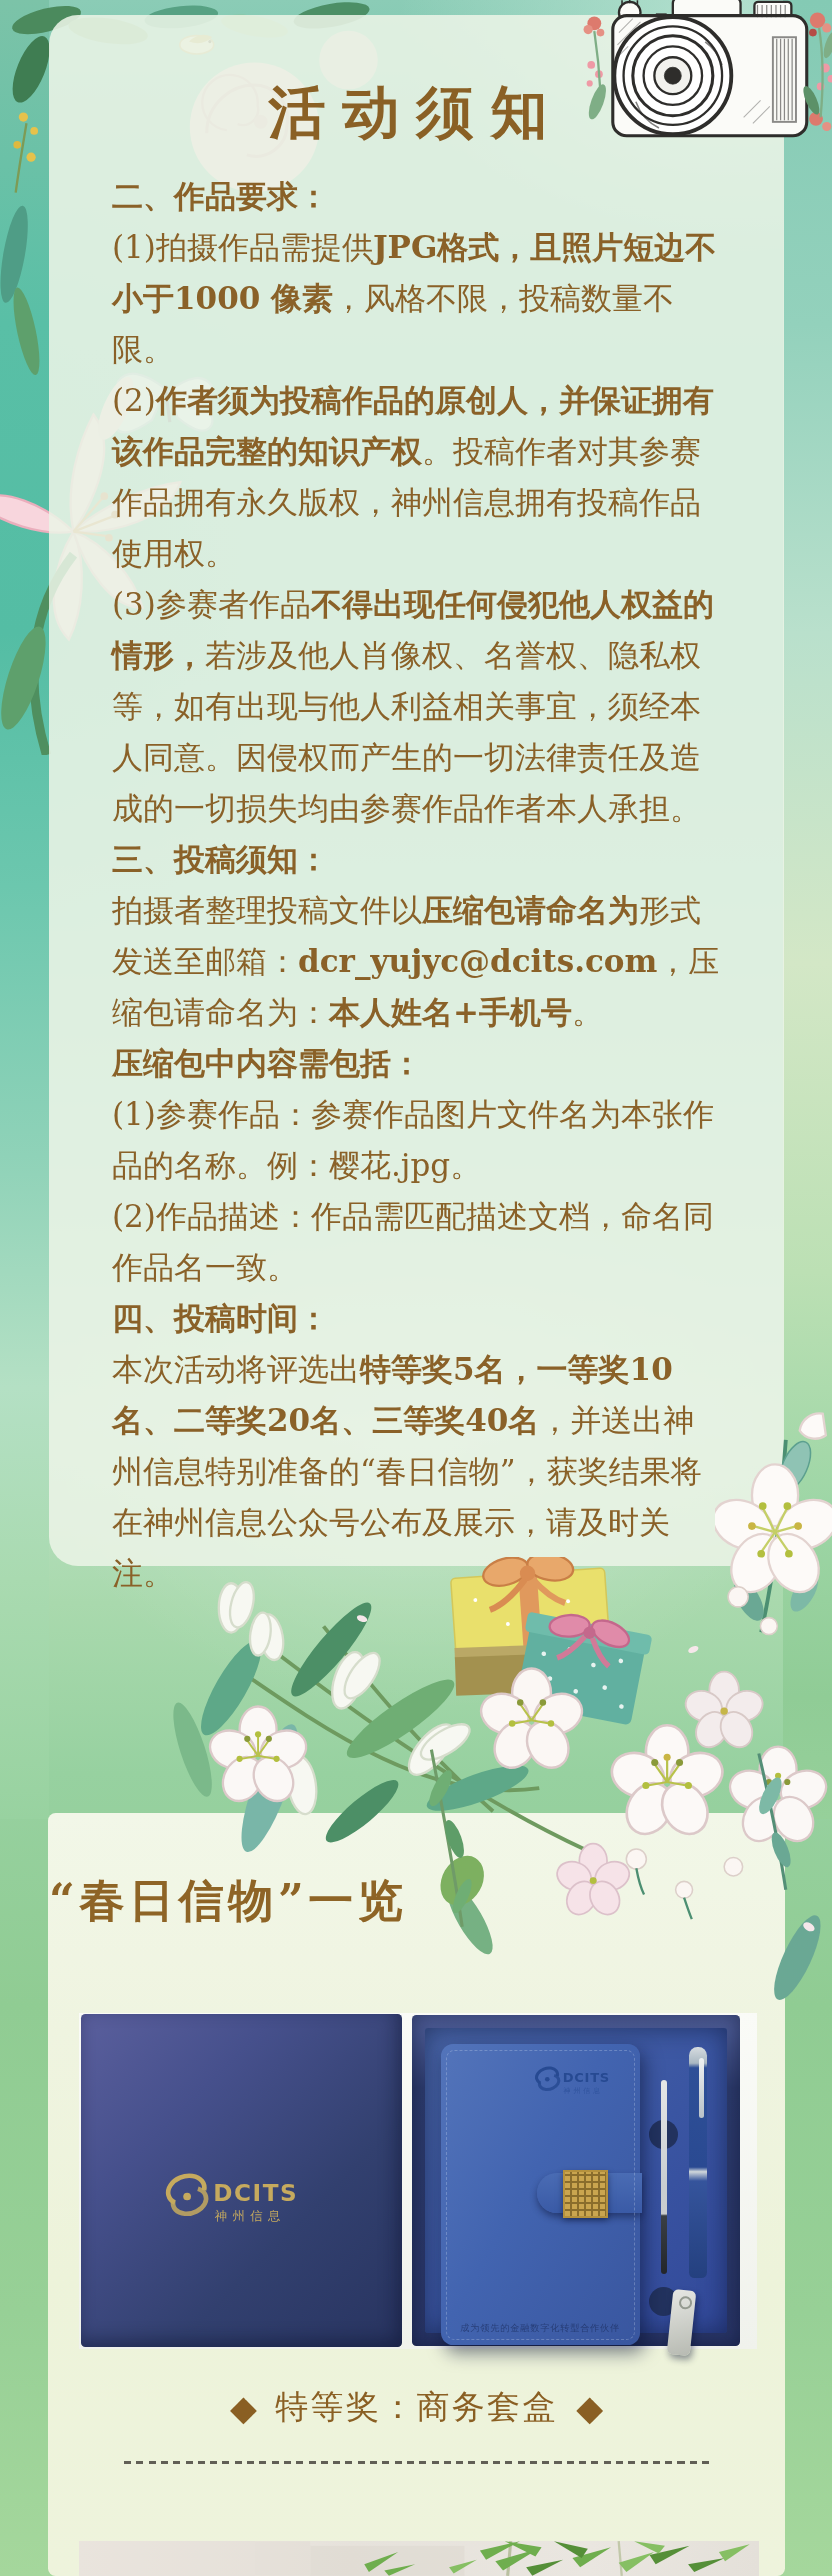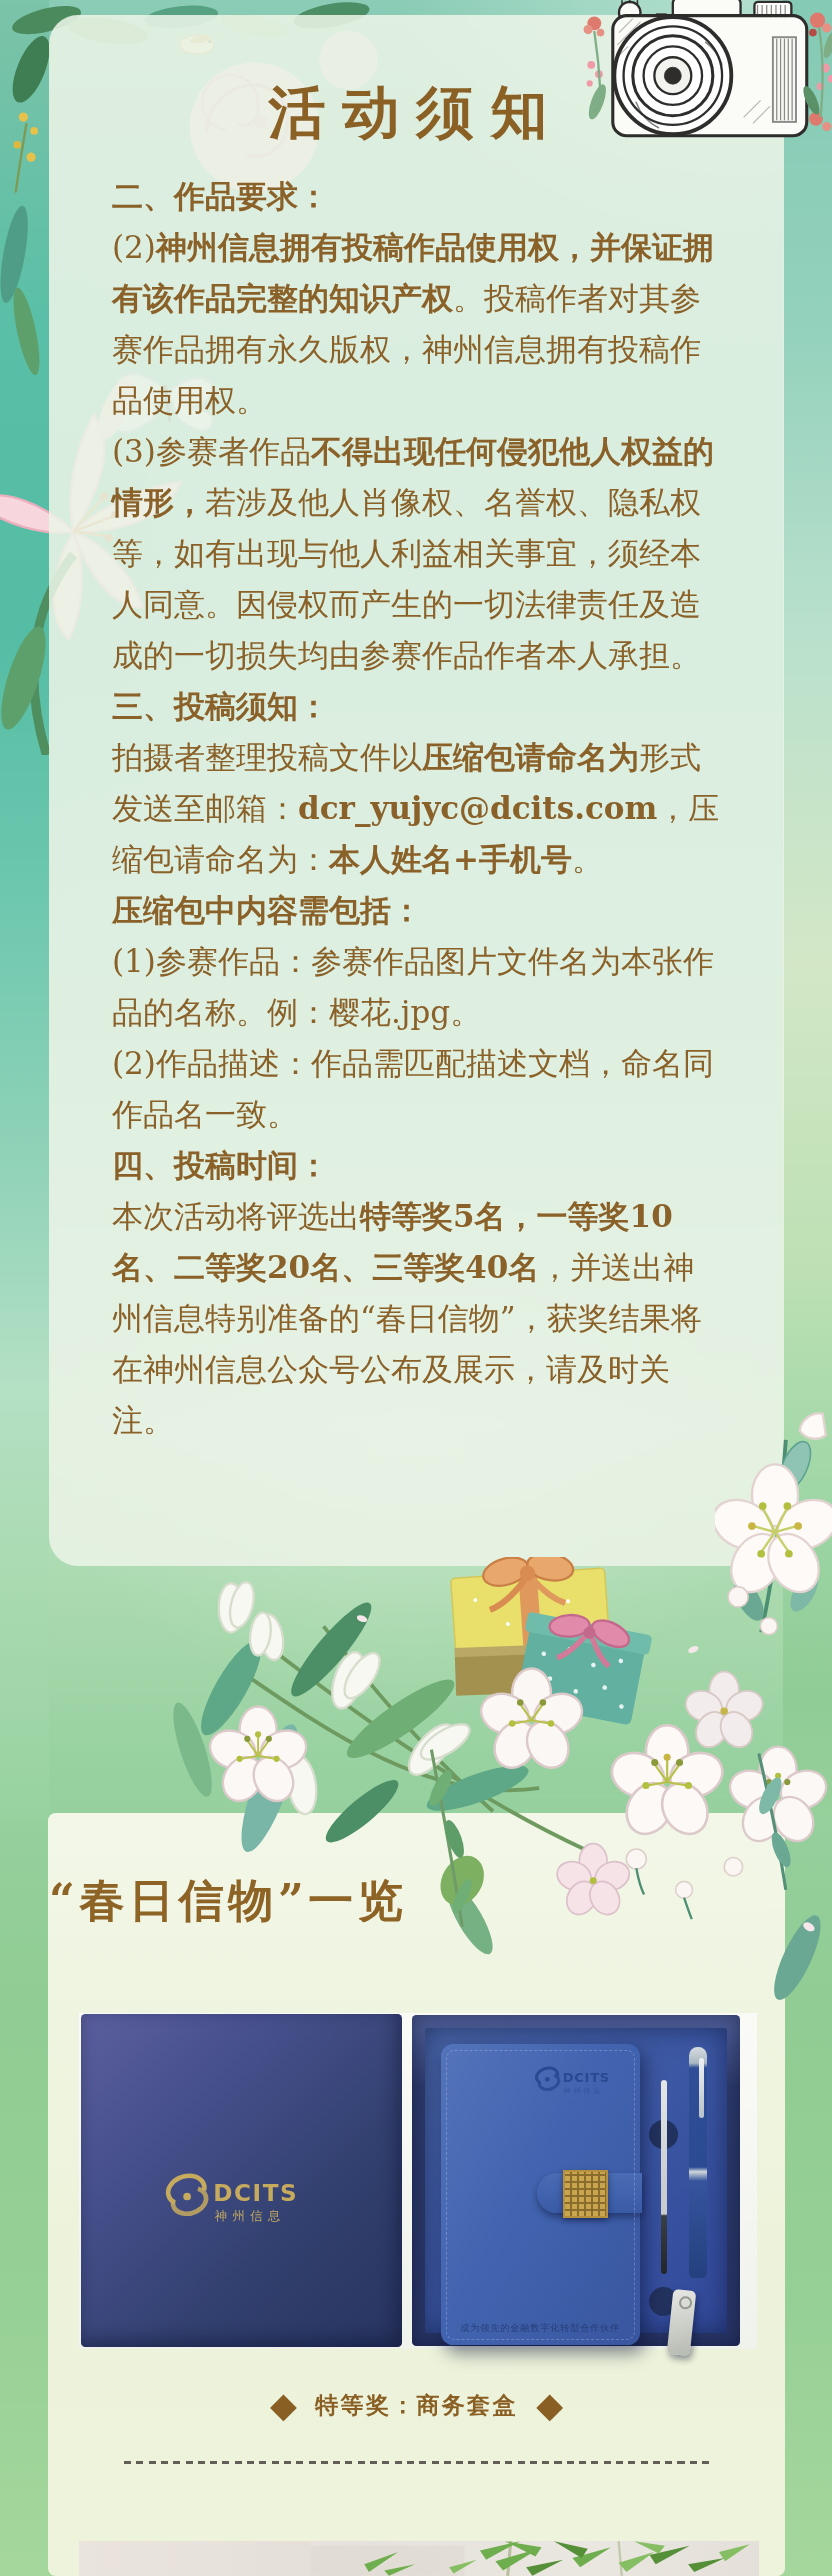--- a/index.html
+++ b/index.html
@@ -66,21 +66,21 @@
     background:linear-gradient(180deg,#eef1f2,#b9c2c9);}
   .usb{position:absolute;left:245px;top:262px;width:23px;height:65px;border-radius:5.4px;
     background:linear-gradient(160deg,#e6e7e3,#b7bab2);transform:rotate(6deg);
     box-shadow:2.3px 3.9px 7.7px rgba(8,16,48,.45);}
   .usb::after{content:"";position:absolute;left:7px;top:6.2px;width:9.2px;height:9.2px;border-radius:50%;
     border:2.3px solid #949a90;}
   
   .award{position:absolute;left:49px;top:2385px;width:735px;z-index:3;display:flex;align-items:center;
     justify-content:center;gap:18.5px;color:#8a5f23;}
   .award .diamond{font-family:"DejaVu Sans",sans-serif;font-size:35px;}
-  .award .label{font-size:23px;font-weight:700;letter-spacing:2.3px;}
+  .award .label{font-size:33px;font-weight:400;letter-spacing:2.3px;}
   .divider{position:absolute;left:124px;top:2461px;width:590px;height:3.1px;z-index:3;
     background:repeating-linear-gradient(90deg,#615f55 0 7px,transparent 7px 12.3px);}
   .photo2{position:absolute;left:79px;top:2541px;width:680px;height:35px;z-index:3;
     background:linear-gradient(90deg,#efeae4,#e6e2db 40%,#eae6e0 75%,#e4e0d9);}
 </style>
 </head>
 <body>
 
 <div class="stage">
   <div class="strip-left"></div>
@@ -142,21 +142,22 @@
         <path d="M60 980 C30 880 40 790 95 720" stroke="#4f8f5f" stroke-width="12" fill="none"></path>
         <ellipse cx="30" cy="880" rx="20" ry="70" fill="#5ea06c" transform="rotate(18 30 880)"></ellipse>
       </g>
     </g>
   </svg>
 
   <div class="notice-card">
     <div class="page-title">活动须知</div>
     <div class="notice-body">
         <p><span class="b">二、作品要求：</span></p>
-        <p><span>(2)</span><span class="b">神州信息拥有投稿作品使用权，并保证拥有该作品完整的知识产权</span><span>。投稿作者对其参赛作品拥有永久版权，神州信息拥有投稿作品使用权。</span></p>
+        <p><span>(1)拍摄作品需提供</span><span class="b">JPG格式，且照片短边不小于1000 像素</span><span>，风格不限，投稿数量不限。</span></p>
+        <p><span>(2)</span><span class="b">作者须为投稿作品的原创人，并保证拥有该作品完整的知识产权</span><span>。投稿作者对其参赛作品拥有永久版权，神州信息拥有投稿作品使用权。</span></p>
         <p><span>(3)参赛者作品</span><span class="b">不得出现任何侵犯他人权益的情形，</span><span>若涉及他人肖像权、名誉权、隐私权等，如有出现与他人利益相关事宜，须经本人同意。因侵权而产生的一切法律责任及造成的一切损失均由参赛作品作者本人承担。</span></p>
         <p><span class="b">三、投稿须知：</span></p>
         <p><span>拍摄者整理投稿文件以</span><span class="b">压缩包请命名为</span><span>形式发送至邮箱：</span><span class="b">dcr_yujyc@dcits.com</span><span>，压缩包请命名为：</span><span class="b">本人姓名+手机号</span><span>。</span></p>
         <p><span class="b">压缩包中内容需包括：</span></p>
         <p><span>(1)参赛作品：参赛作品图片文件名为本张作品的名称。例：樱花.jpg。</span></p>
         <p><span>(2)作品描述：作品需匹配描述文档，命名同作品名一致。</span></p>
         <p><span class="b">四、投稿时间：</span></p>
         <p><span>本次活动将评选出</span><span class="b">特等奖5名，一等奖10名、二等奖20名、三等奖40名</span><span>，并送出神州信息特别准备的“春日信物”，获奖结果将在神州信息公众号公布及展示，请及时关注。</span></p>
       </div>
   </div>

